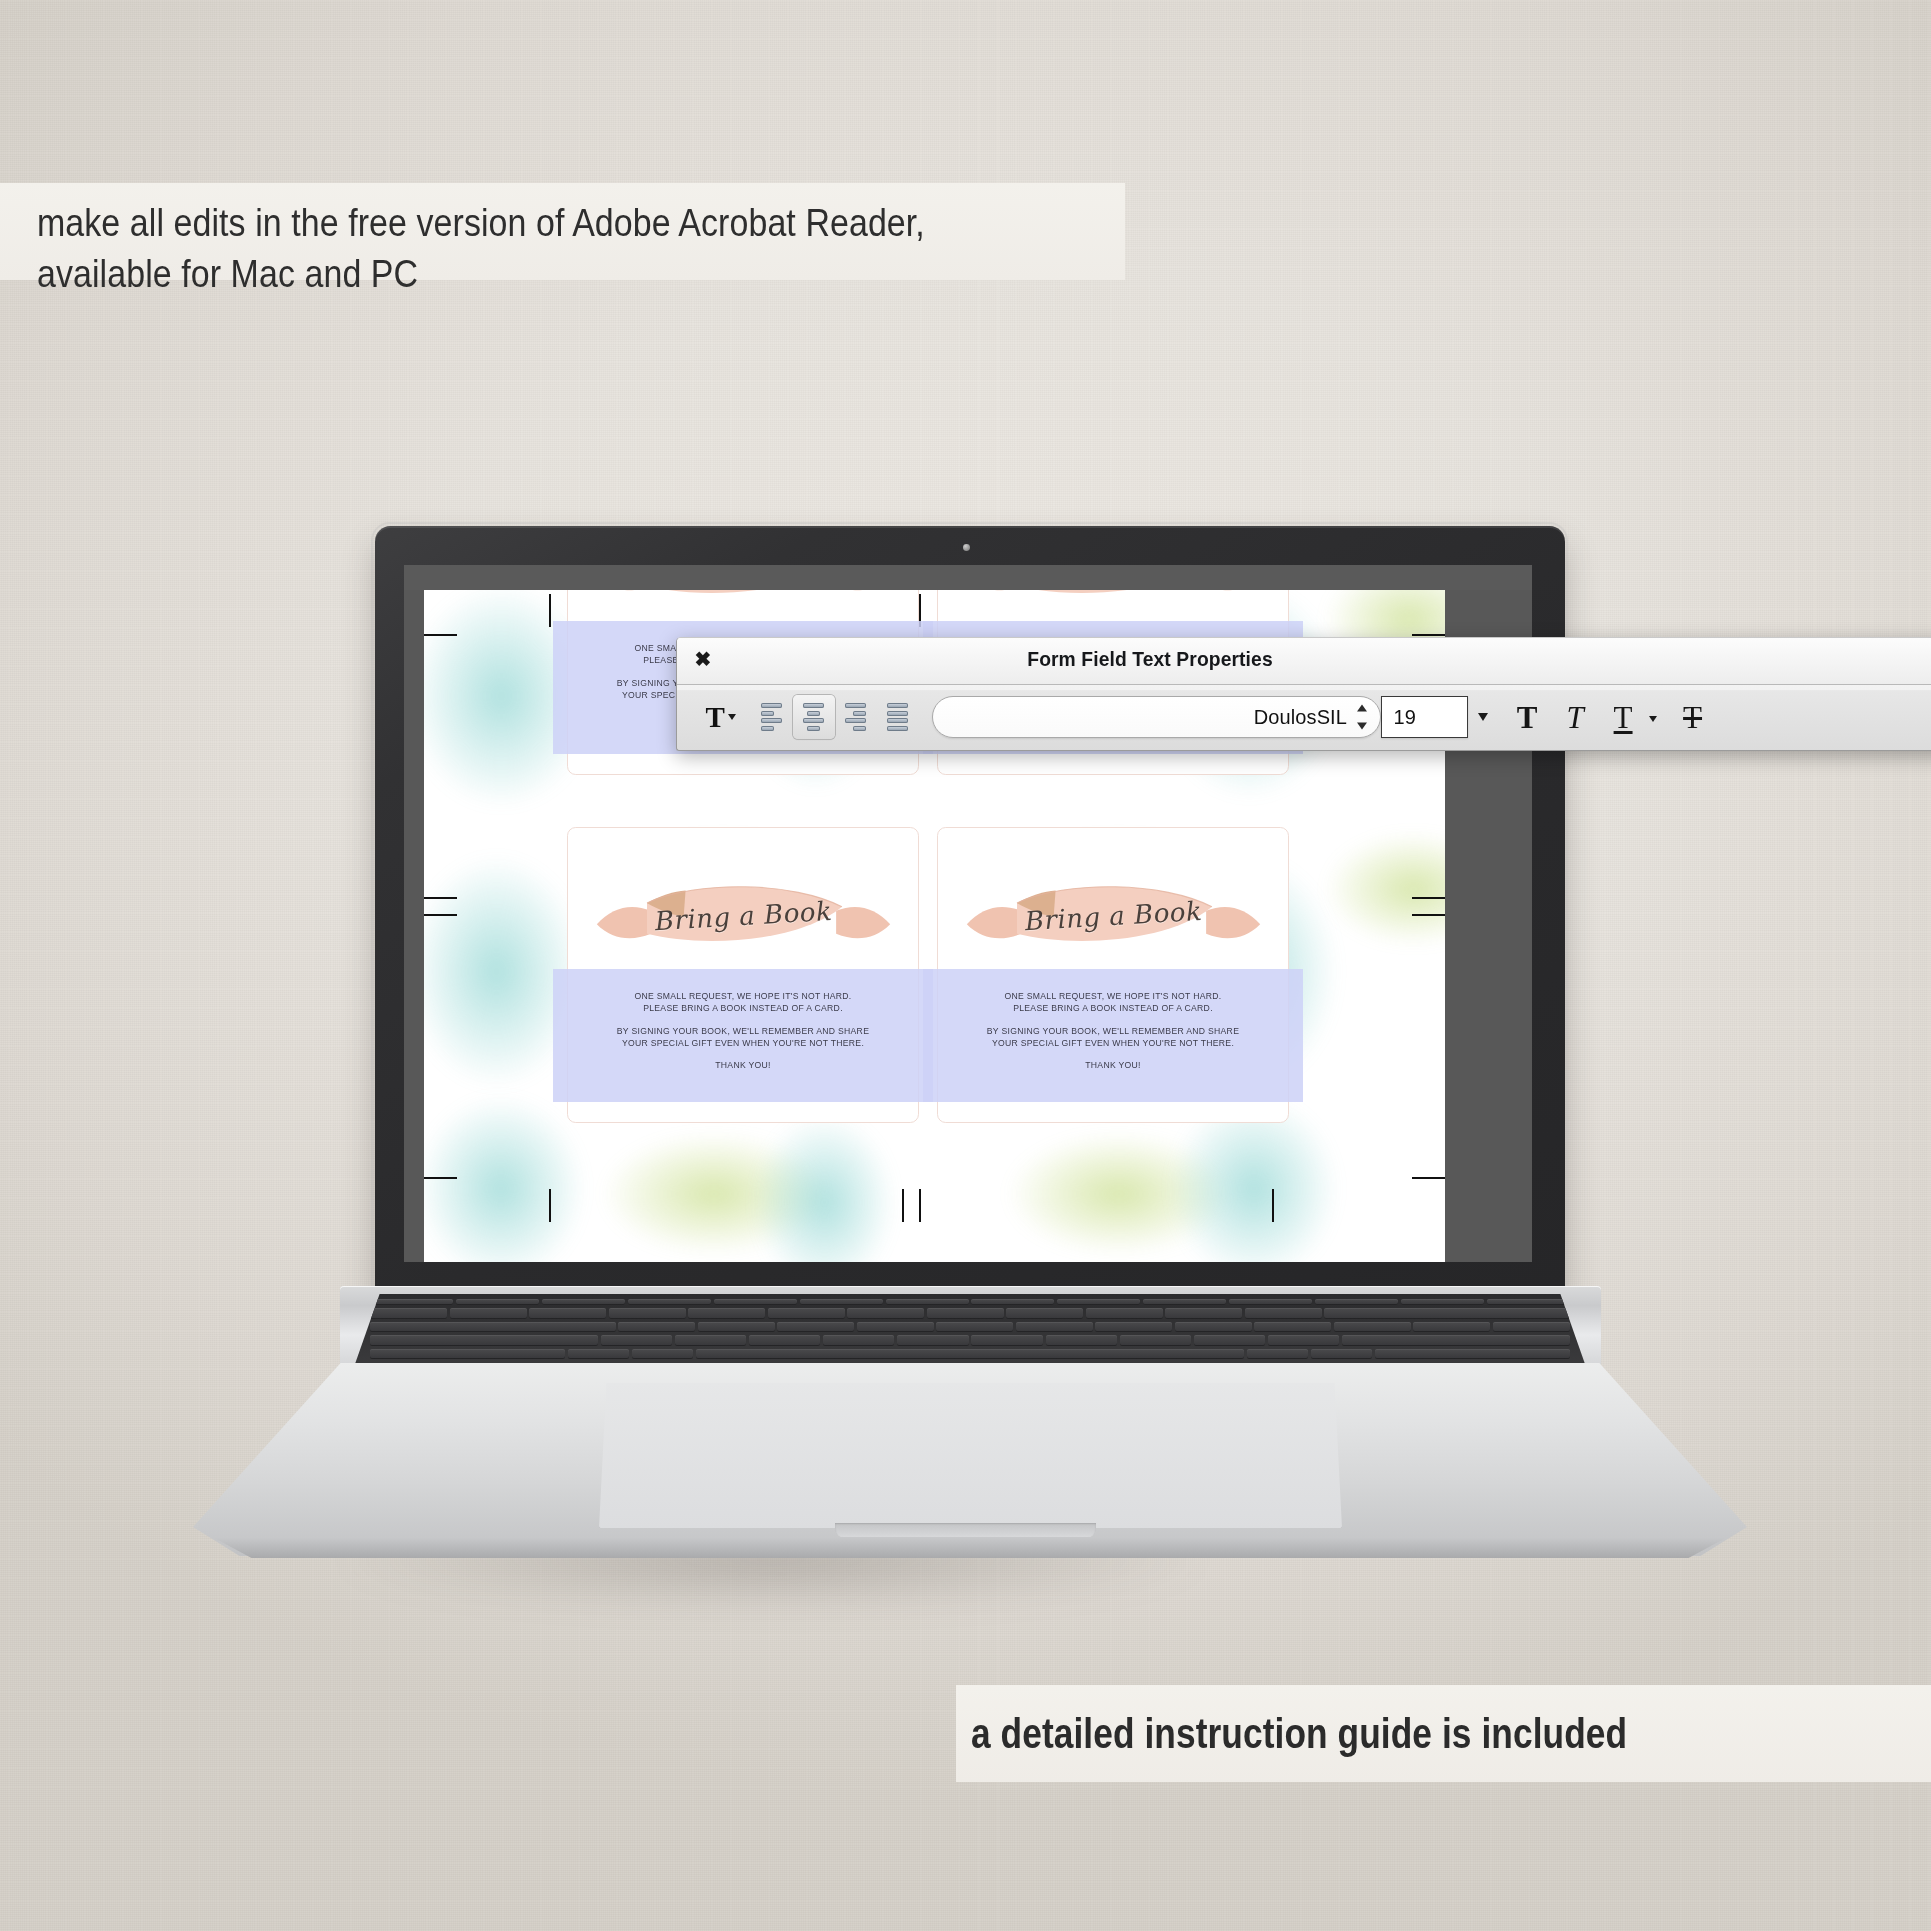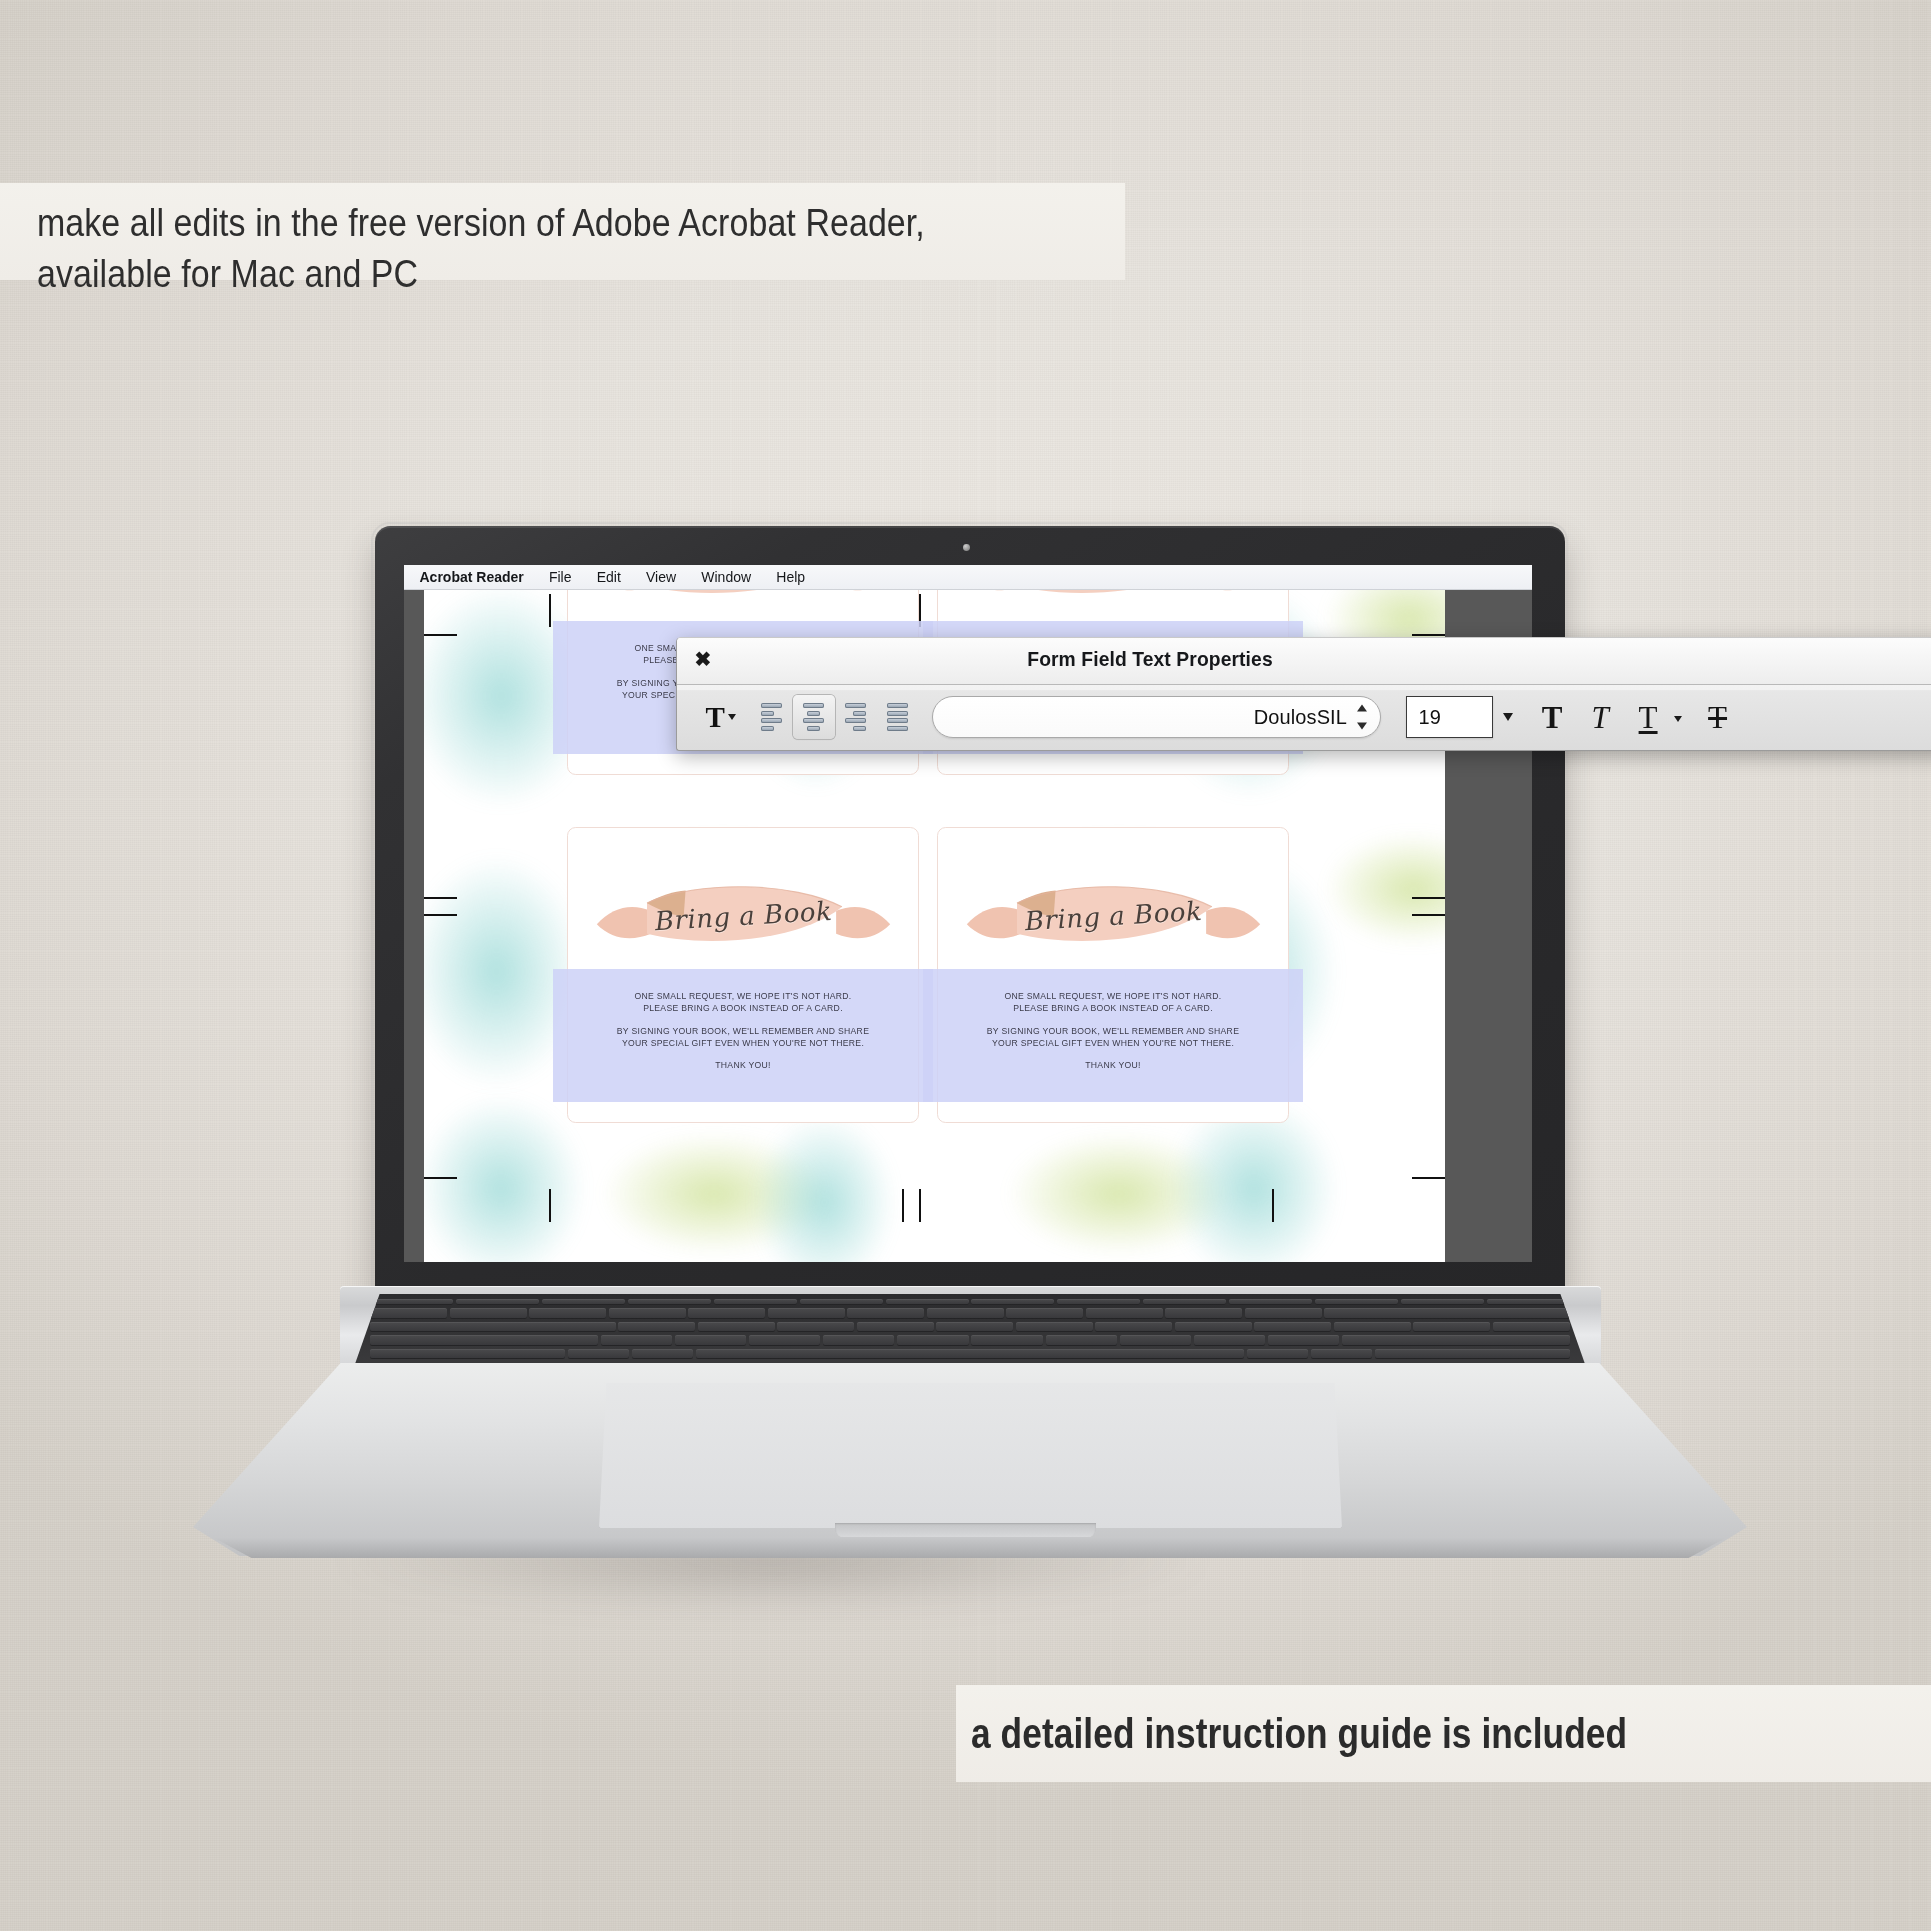--- a/index.html
+++ b/index.html
@@ -230,21 +230,21 @@
     align-items:center;justify-content:space-between;
   }
   #font-stepper .up,#font-stepper .dn{
     width:0;height:0;border-left:5.8px solid transparent;border-right:5.8px solid transparent;
   }
   #font-stepper .up{border-bottom:7.7px solid #2c2c2c;}
   #font-stepper .dn{border-top:7.7px solid #2c2c2c;}
 
   
   #size-box{
-    width:87px;height:42px;margin-left:25px;
+    width:87px;height:42px;margin-left:0;
     background:#fff;border:1.9px solid #3a3a3a;
     display:flex;align-items:center;padding-left:11.6px;box-sizing:border-box;
     box-shadow:0 1px 1.9px rgba(0,0,0,.12);
   }
   #size-value{font-size:20px;color:#111;}
   #size-caret{
     width:0;height:0;margin-left:9.7px;
     border-left:5.8px solid transparent;border-right:5.8px solid transparent;
     border-top:8.7px solid #1a1a1a;
   }
@@ -323,28 +323,20 @@
 </div>
 
 <div id="laptop">
 
   <div id="lid"></div>
   <div id="lid-edge"></div>
   <div id="camera"></div>
 
   <div id="screen">
 
-    <div id="menubar">
-      <div class="mi app">Acrobat Reader</div>
-      <div class="mi">File</div>
-      <div class="mi">Edit</div>
-      <div class="mi">View</div>
-      <div class="mi">Window</div>
-      <div class="mi">Help</div>
-    </div>
 
     <div id="viewer">
 
       <div id="page">
 
         <div class="wash teal" style="left:-19.3px;top:-9.7px;width:193px;height:232px;"></div>
         <div class="wash green" style="left:145px;top:-39px;width:251px;height:126px;"></div>
         <div class="wash teal" style="left:319px;top:0px;width:145px;height:203px;"></div>
         <div class="wash green" style="left:541px;top:-39px;width:290px;height:126px;"></div>
         <div class="wash teal" style="left:734px;top:-9.7px;width:183px;height:222px;"></div>

